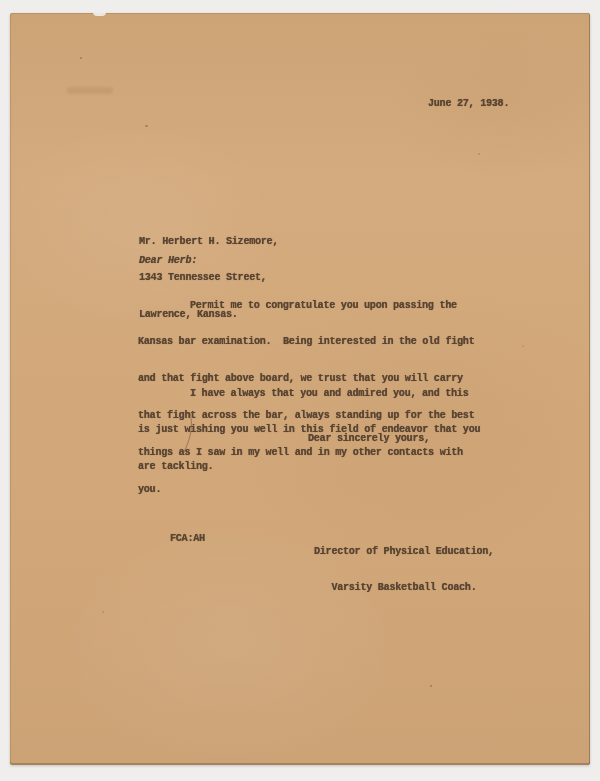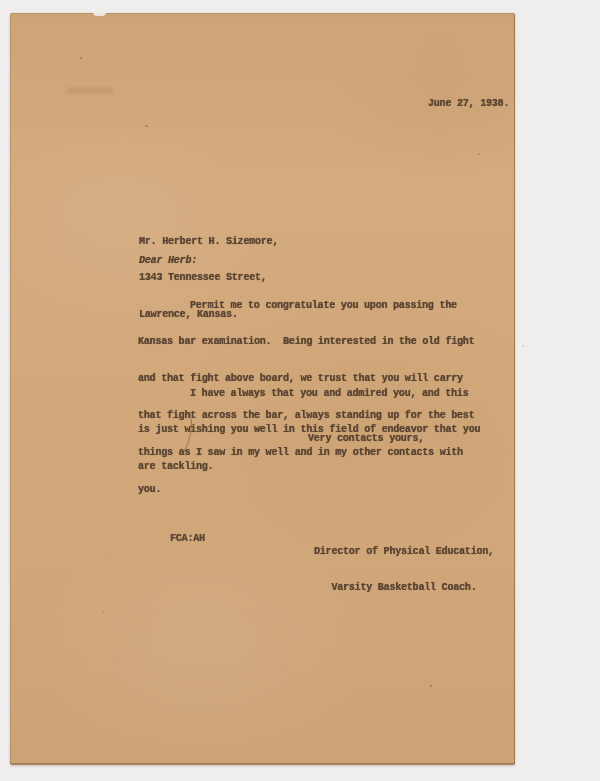--- a/index.html
+++ b/index.html
@@ -15,21 +15,21 @@
     position: relative;
     width: 600px;
     height: 781px;
     background: var(--color-background, #f0eeec);
   }
 
   .paper {
     position: absolute;
     left: 10px;
     top: 13px;
-    width: 505px;
+    width: 580px;
     height: 752px;
     background:
       radial-gradient(ellipse 220px 160px at 22% 28%, rgba(255,255,255,0.055), transparent 65%),
       radial-gradient(ellipse 320px 220px at 72% 55%, rgba(120,80,40,0.05), transparent 65%),
       radial-gradient(ellipse 260px 190px at 38% 84%, rgba(255,255,255,0.06), transparent 65%),
       radial-gradient(ellipse 180px 120px at 85% 12%, rgba(120,80,40,0.045), transparent 65%),
       linear-gradient(180deg, rgba(92,62,30,0.05), rgba(255,255,255,0.02) 22%, rgba(92,62,30,0.02) 70%, rgba(92,62,30,0.06)),
       var(--color-paper, #d3a97b);
     box-shadow:
       inset -1px 0 0 rgba(122,90,58,0.55),
@@ -130,21 +130,21 @@
       <div class="line">things as I saw in my well and in my other contacts with</div>
       <div class="line">you.</div>
     </div>
 
     <div class="typed paragraph-2">
       <div class="line indent">I have always that you and admired you, and this</div>
       <div class="line">is just wishing you well in this field of endeavor that you</div>
       <div class="line">are tackling.</div>
     </div>
 
-    <div class="typed closing-line">Very contacts yours,</div>
+    <div class="typed closing-line">Dear sincerely yours,</div>
 
     <div class="typed signature-block">
       <div class="line">Director of Physical Education,</div>
       <div class="line">Varsity Basketball Coach.</div>
     </div>
 
     <div class="typed initials">FCA:AH</div>
 
     <svg class="pen-mark" viewBox="0 0 30 50" xmlns="http://www.w3.org/2000/svg" aria-hidden="true">
       <path d="M 20 4 Q 25 22 13 45" fill="none" stroke="rgba(110,80,50,0.5)" stroke-width="1.1" stroke-linecap="round"></path>

